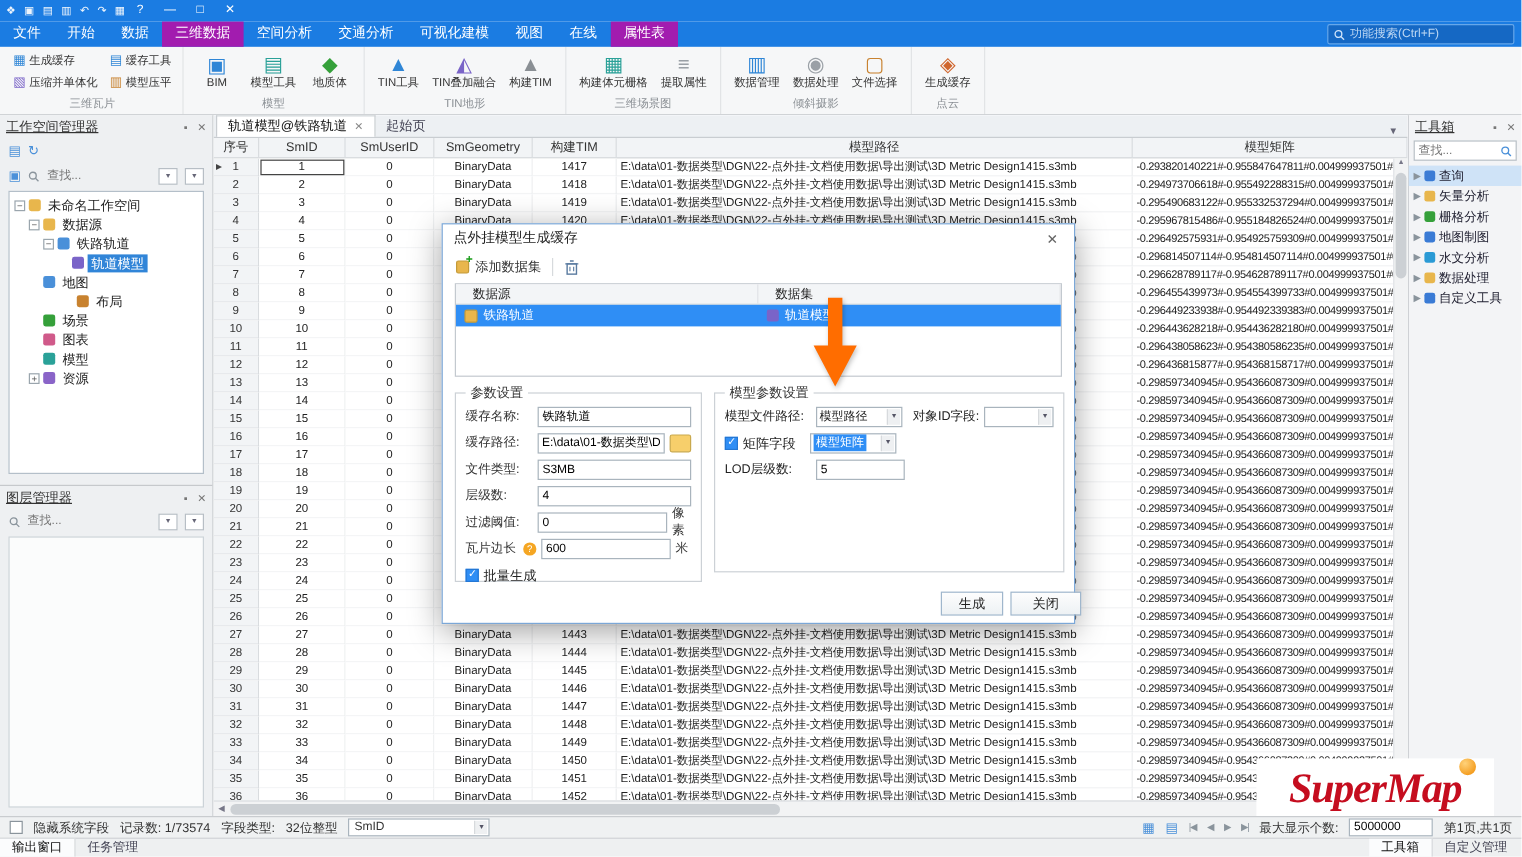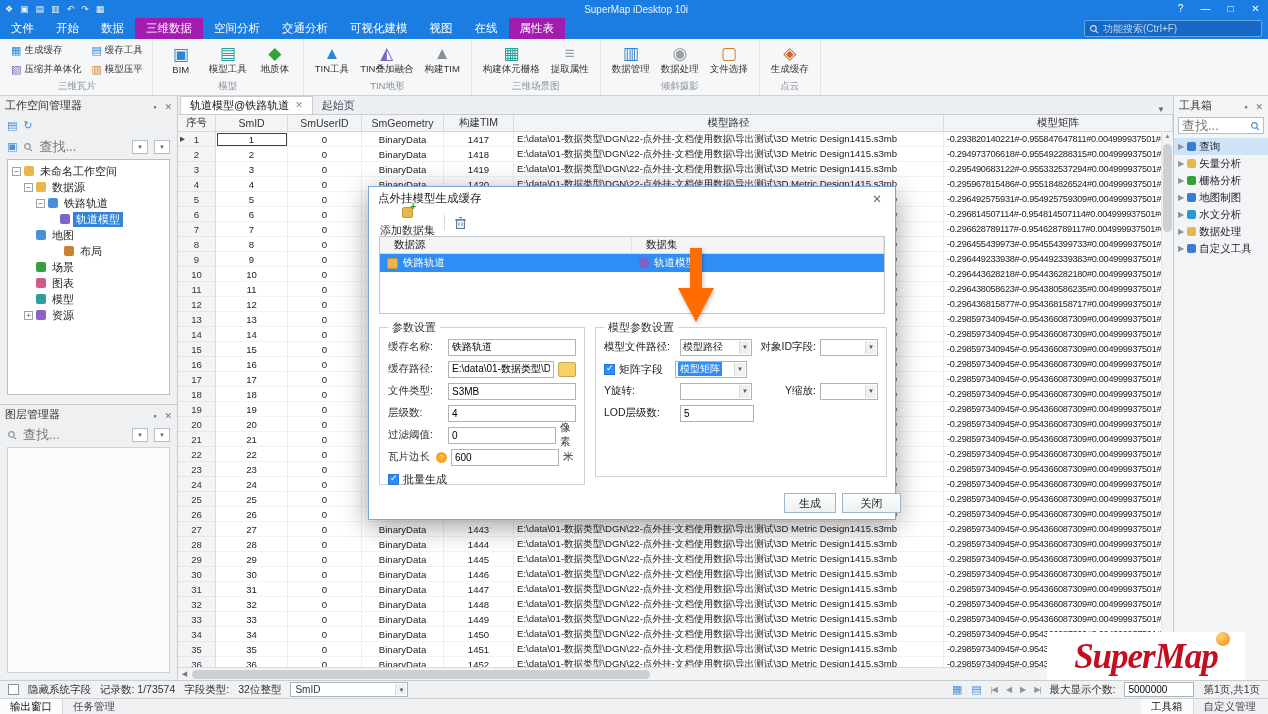--- a/index.html
+++ b/index.html
@@ -11,21 +11,21 @@
 .qat{display:flex;gap:7px;padding-left:5px;align-items:center;}
 .qicon{font-size:9px;opacity:.92;cursor:default;}
 .tb-title{flex:1;text-align:center;font-size:10px;color:#eaf3ff;}
 .winctrl{display:flex;}
 .winbtn{width:25px;text-align:center;font-size:10px;line-height:18px;cursor:default;}
 
 
 .menubar{height:21px;background:#1b7ce2;display:flex;align-items:stretch;color:#fff;position:relative;}
 .mtab{padding:0 11px;font-size:11.5px;line-height:21px;cursor:default;white-space:nowrap;}
 .mtab.sel,.mtab.ctx{background:#a21caf;}
-.menu-search{position:absolute;right:6px;top:2px;width:178px;height:17px;background:#1568c4;border:1px solid #66a7ea;border-radius:2px;display:flex;align-items:center;padding:0 4px;gap:4px;}
+.menu-search{position:absolute;right:6px;top:2px;width:156px;height:17px;background:#1568c4;border:1px solid #66a7ea;border-radius:2px;display:flex;align-items:center;padding:0 4px;gap:4px;}
 .menu-search input{flex:1;background:transparent;border:none;outline:none;color:#dcebfb;font-size:10px;}
 .menu-search input::placeholder{color:#bcd7f3;}
 
 
 .ribbon{height:57px;background:#f6f7f8;border-bottom:1px solid #d0d3d6;display:flex;align-items:stretch;padding-left:2px;}
 .rgroup{display:flex;flex-direction:column;border-right:1px solid #e2e4e6;padding:2px 7px 0;}
 .rbtns{flex:1;display:flex;align-items:center;gap:3px;}
 .rbtns.compact{display:grid;grid-template-columns:auto auto;gap:1px 6px;align-items:center;}
 .rbtn{display:flex;flex-direction:column;align-items:center;justify-content:center;padding:1px 4px;font-size:9.5px;color:#333;min-width:42px;cursor:default;}
 .rbtn .ricon{font-size:17px;line-height:19px;}
@@ -33,27 +33,27 @@
 .rbtn.small .ricon{font-size:11px;line-height:13px;}
 .rgroup-label{font-size:9.5px;color:#8a8f94;text-align:center;padding:1px 0 2px;white-space:nowrap;}
 
 
 .main{position:absolute;top:96px;bottom:34px;left:0;right:0;display:flex;}
 .left{width:178px;background:#eef0f2;border-right:1px solid #c6c9cc;display:flex;flex-direction:column;}
 .right{width:95px;background:#f3f4f6;border-left:1px solid #c6c9cc;display:flex;flex-direction:column;}
 .center{flex:1;position:relative;background:#fff;display:flex;flex-direction:column;overflow:hidden;}
 
 .panel-header{height:19px;display:flex;align-items:center;padding:0 5px;font-size:11px;color:#333;}
-.panel-header .ph-title{flex:1;white-space:nowrap;overflow:hidden;}
+.panel-header .ph-title{flex:1;white-space:nowrap;overflow:hidden;text-decoration:underline;}
 .ph-icons span{margin-left:5px;color:#777;font-size:9px;cursor:default;}
 
 .ws{height:309px;display:flex;flex-direction:column;border-bottom:1px solid #c6c9cc;}
 .ws-toolbar{height:21px;display:flex;align-items:center;gap:6px;padding:0 7px;color:#4a90d9;}
 .wicon{font-size:11px;cursor:default;}
-.find-input{flex:1;min-width:0;height:15px;border:none;background:transparent;outline:none;font-size:13px;color:#555;}
+.find-input{flex:1;min-width:0;height:15px;border:none;background:transparent;outline:none;font-size:10px;color:#555;}
 .mini-combo{width:16px;height:14px;border:1px solid #b7bec5;background:#fff;color:#667;font-size:6px;display:flex;align-items:center;justify-content:center;cursor:default;}
 .tree-box{flex:1;margin:2px 7px 9px;background:#fff;border:1px solid #b4bfc9;overflow:hidden;padding:3px 0;font-size:11px;}
 .tnode{height:16px;display:flex;align-items:center;gap:3px;white-space:nowrap;cursor:default;}
 .texp{width:9px;height:9px;border:1px solid #9aa5ad;background:#fff;font-size:8px;line-height:7px;text-align:center;color:#555;flex:0 0 9px;}
 .texp-sp{width:9px;flex:0 0 9px;}
 .ticon{width:10px;height:10px;border-radius:2px;flex:0 0 10px;}
 .tlabel{padding:0 3px;}
 .tnode.sel .tlabel{background:#3185d8;color:#fff;}
 
 .layer-panel{flex:1;display:flex;flex-direction:column;}
@@ -92,21 +92,21 @@
 .vscroll{position:absolute;right:0;top:36px;bottom:13px;width:12px;background:#f2f3f4;border-left:1px solid #e0e3e6;}
 .vs-thumb{position:absolute;left:1px;right:1px;top:12px;height:88px;background:#ccd0d4;border-radius:5px;}
 .vs-arrow{position:absolute;left:0;right:0;text-align:center;font-size:6px;color:#778;}
 .vs-arrow.up{top:1px;}.vs-arrow.down{bottom:1px;}
 
 
 .dialog{position:absolute;left:368px;top:186px;width:528px;height:334px;background:#fff;border:1px solid #7ba7d7;box-shadow:0 6px 26px rgba(0,0,0,.38);z-index:30;font-size:11px;}
 .dlg-title{height:23px;display:flex;align-items:center;padding:0 9px;font-size:11.5px;color:#222;}
 .dlg-close{margin-left:auto;color:#666;width:18px;text-align:center;cursor:default;}
 .dlg-toolbar{height:25px;display:flex;align-items:center;gap:9px;padding:0 11px;}
-.add-btn{display:flex;gap:5px;align-items:center;color:#333;cursor:default;flex-direction:column;}
+.add-btn{display:flex;gap:5px;align-items:center;color:#333;cursor:default;}
 .dbicon{width:11px;height:11px;background:#e8b64c;border:1px solid #c49a38;border-radius:2px;position:relative;display:inline-block;}
 .dbicon.plus::after{content:"+";position:absolute;right:-4px;top:-7px;color:#1a9c1a;font-weight:bold;font-size:10px;}
 .modicon{width:10px;height:10px;background:#7a64c8;border-radius:2px;display:inline-block;}
 .vsep{width:1px;height:15px;background:#d7dadd;}
 .dlg-list{margin:1px 10px 0;border:1px solid #c3c9cf;height:78px;display:flex;flex-direction:column;font-size:10.5px;}
 .dl-head{display:grid;grid-template-columns:1fr 1fr;background:#f3f5f7;border-bottom:1px solid #d8dbde;height:17px;}
 .dl-head div{display:flex;align-items:center;padding-left:14px;border-right:1px solid #e0e3e6;}
 .dl-row{display:grid;grid-template-columns:1fr 1fr;height:18px;background:#2f8ef5;color:#fff;}
 .dl-row div{display:flex;align-items:center;gap:5px;padding-left:7px;}
 .grp{position:absolute;border:1px solid #ccd1d6;}
@@ -164,21 +164,20 @@
 <div class="titlebar">
   <div class="qat">
       <span class="qicon">❖</span>
       <span class="qicon">▣</span>
       <span class="qicon">▤</span>
       <span class="qicon">▥</span>
       <span class="qicon">↶</span>
       <span class="qicon">↷</span>
       <span class="qicon">▦</span>
     </div>
-  <div class="tb-title">SuperMap iDesktop 10i</div>
   <div class="winctrl">
       <span class="winbtn">?</span>
       <span class="winbtn">—</span>
       <span class="winbtn">□</span>
       <span class="winbtn">✕</span>
     </div>
 </div>
 
 <div class="menubar">
   <div style="display:flex">
@@ -970,32 +969,20 @@
       <div class="combo2 w58">
           <span class="cv"></span>
           <span class="ca">▼</span>
         </div>
     </div>
     <div class="frow2">
       <span class="chk checked"></span>
       <span style="width:52px;flex:0 0 52px;">矩阵字段</span>
       <div class="combo2 hl">
           <span class="cv">模型矩阵</span>
-          <span class="ca">▼</span>
-        </div>
-    </div>
-    <div class="frow2">
-      <span class="flabel2">Y旋转:</span>
-      <div class="combo2">
-          <span class="cv"></span>
-          <span class="ca">▼</span>
-        </div>
-      <span class="flabel2b">Y缩放:</span>
-      <div class="combo2 w58">
-          <span class="cv"></span>
           <span class="ca">▼</span>
         </div>
     </div>
     <div class="frow2">
       <span class="flabel2">LOD层级数:</span>
       <input class="fin" style="flex: 0 0 74px;" value="5">
     </div>
   </div>
 
   <div class="dlg-btn btn-gen">生成</div>

